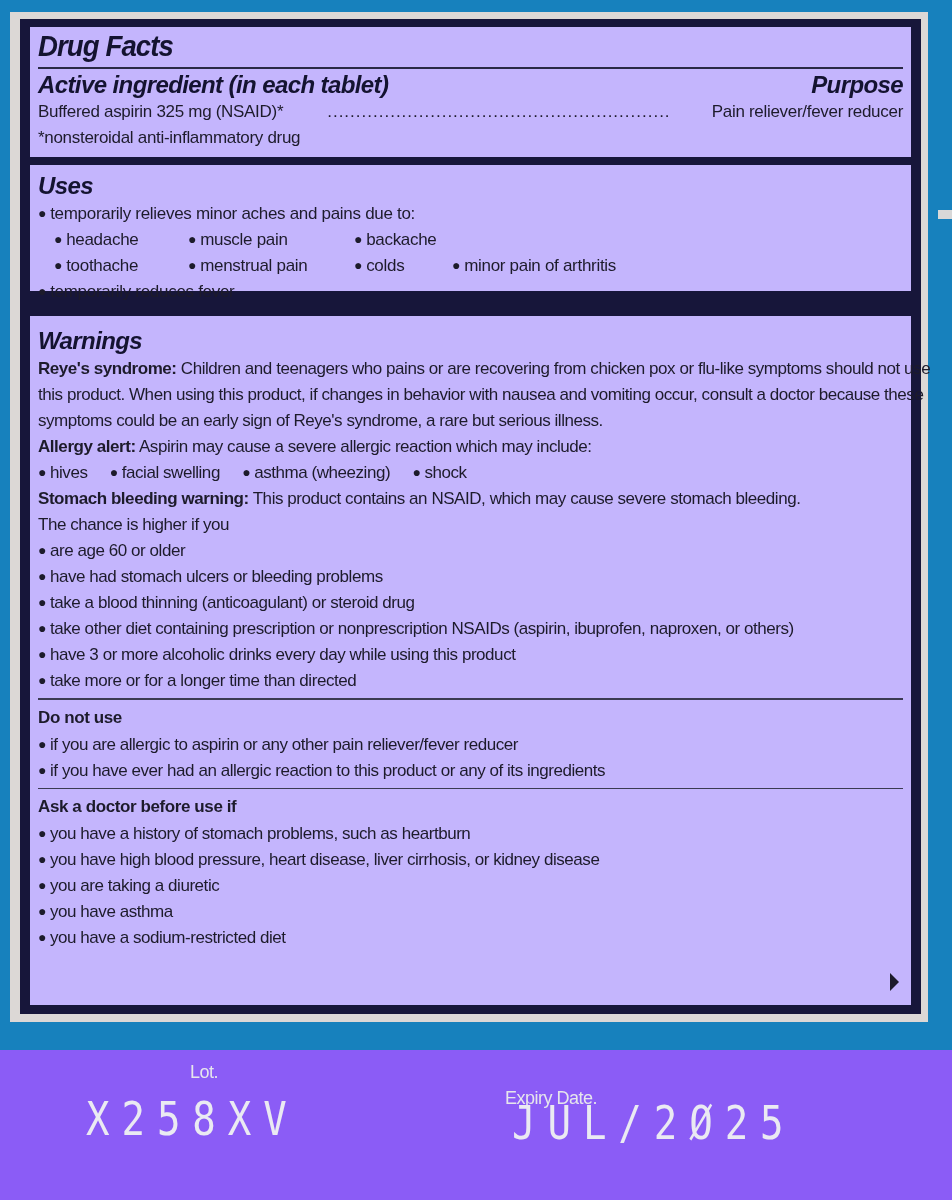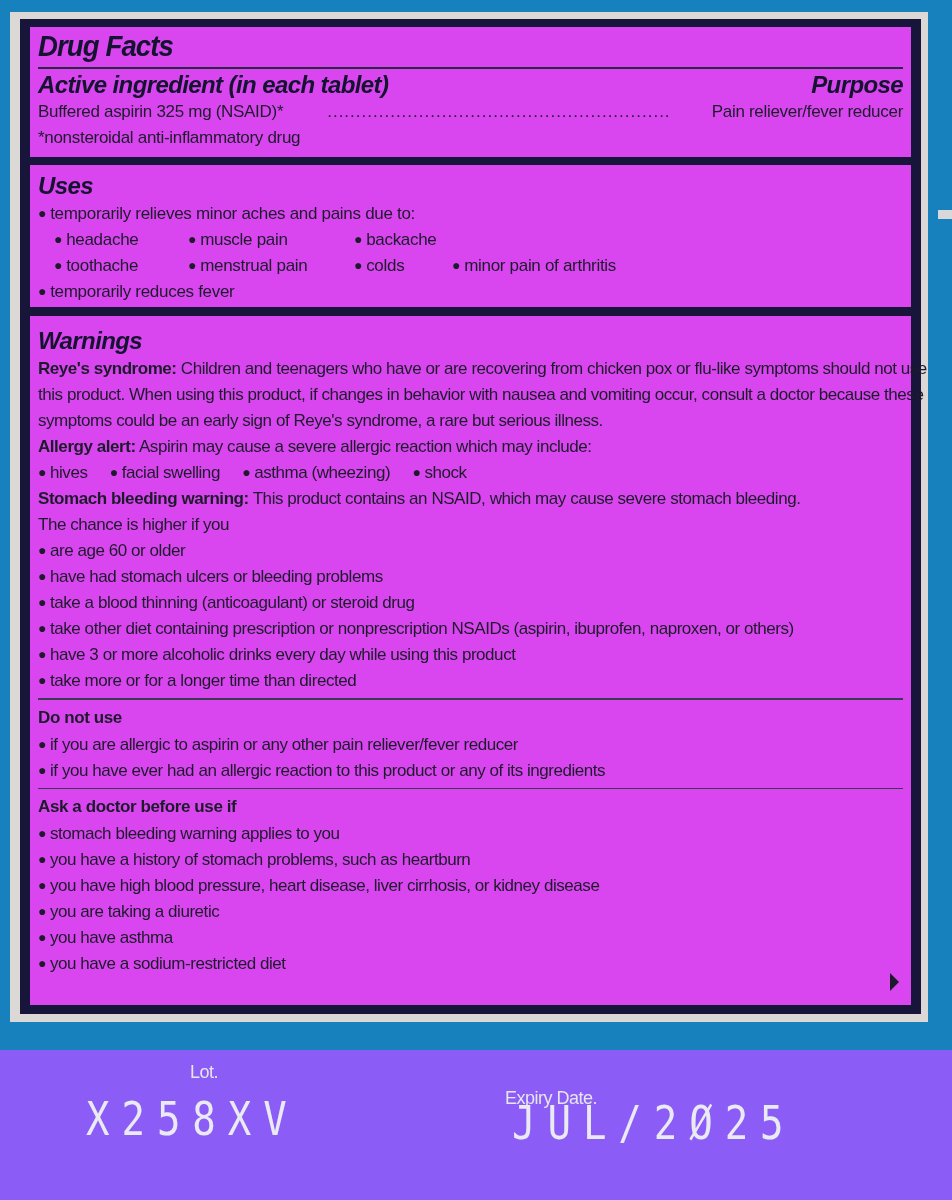--- a/index.html
+++ b/index.html
@@ -19,25 +19,25 @@
     .frame {
       position: absolute;
       left: 20px; top: 19px;
       width: 901px; height: 995px;
       background: #17163a;
     }
     .panel {
       position: absolute;
       left: 30px;
       width: 881px;
-      background: #d946ef;
+      background: #c4b5fd;
       padding: 0 8px 0 8px;
     }
     #p1 { top: 27px; height: 130px; }
-    #p2 { top: 165px; height: 142px; }
+    #p2 { top: 165px; height: 126px; }
     #p3 { top: 316px; height: 689px; }
 
     .title-xl {
       font-weight: bold; font-style: italic;
       font-size: 30px; letter-spacing: -1px;
       transform: scaleX(0.92); transform-origin: left;
       line-height: 38px; color: #141330;
     }
     .rule { height: 2px; background: #2a2945; margin: 2px 0 0 0; }
     .rule-thin { height: 1.5px; background: #3b3a52; }
@@ -118,21 +118,21 @@
     <span class="bullet">toothache</span>
     <span class="bullet">menstrual pain</span>
     <span class="bullet">colds</span>
     <span class="bullet">minor pain of arthritis</span>
   </div>
   <div class="body-line bullet">temporarily reduces fever</div>
 </div>
 
 <div class="panel" id="p3">
   <div class="sec-title" style="margin-top:10px;">Warnings</div>
-  <div class="w-line"><span class="b">Reye's syndrome:</span> <span>Children and teenagers who have or are recovering from chicken pox or flu-like symptoms should not use</span></div>
+  <div class="w-line"><span class="b">Reye's syndrome:</span> <span>Children and teenagers who pains or are recovering from chicken pox or flu-like symptoms should not use</span></div>
   <div class="w-line">this product. When using this product, if changes in behavior with nausea and vomiting occur, consult a doctor because these</div>
   <div class="w-line">symptoms could be an early sign of Reye's syndrome, a rare but serious illness.</div>
   <div class="w-line"><span class="b">Allergy alert:</span> <span>Aspirin may cause a severe allergic reaction which may include:</span></div>
   <div class="w-line inline-bullets">
     <span class="bullet">hives</span>
     <span class="bullet">facial swelling</span>
     <span class="bullet">asthma (wheezing)</span>
     <span class="bullet">shock</span>
   </div>
   <div class="w-line"><span class="b">Stomach bleeding warning:</span> <span>This product contains an NSAID, which may cause severe stomach bleeding.</span></div>
@@ -142,21 +142,20 @@
   <div class="w-line bullet">take a blood thinning (anticoagulant) or steroid drug</div>
   <div class="w-line bullet">take other diet containing prescription or nonprescription NSAIDs (aspirin, ibuprofen, naproxen, or others)</div>
   <div class="w-line bullet">have 3 or more alcoholic drinks every day while using this product</div>
   <div class="w-line bullet">take more or for a longer time than directed</div>
   <div class="rule-thin" style="margin:4px 0 4px 0;"></div>
   <div class="sub-title">Do not use</div>
   <div class="w-line bullet">if you are allergic to aspirin or any other pain reliever/fever reducer</div>
   <div class="w-line bullet">if you have ever had an allergic reaction to this product or any of its ingredients</div>
   <div class="rule-thin" style="margin:4px 0 4px 0;"></div>
   <div class="sub-title">Ask a doctor before use if</div>
-  <div class="w-line bullet" style="line-height:25px;">stomach bleeding warning applies to you</div>
   <div class="w-line bullet" style="line-height:25px;">you have a history of stomach problems, such as heartburn</div>
   <div class="w-line bullet" style="line-height:25px;">you have high blood pressure, heart disease, liver cirrhosis, or kidney disease</div>
   <div class="w-line bullet" style="line-height:25px;">you are taking a diuretic</div>
   <div class="w-line bullet" style="line-height:25px;">you have asthma</div>
   <div class="w-line bullet" style="line-height:25px;">you have a sodium-restricted diet</div>
   <div class="tri"></div>
 </div>
 
 <div class="bottom-band">
   <div class="lbl" style="left:190px; top:12px;">Lot.</div>

